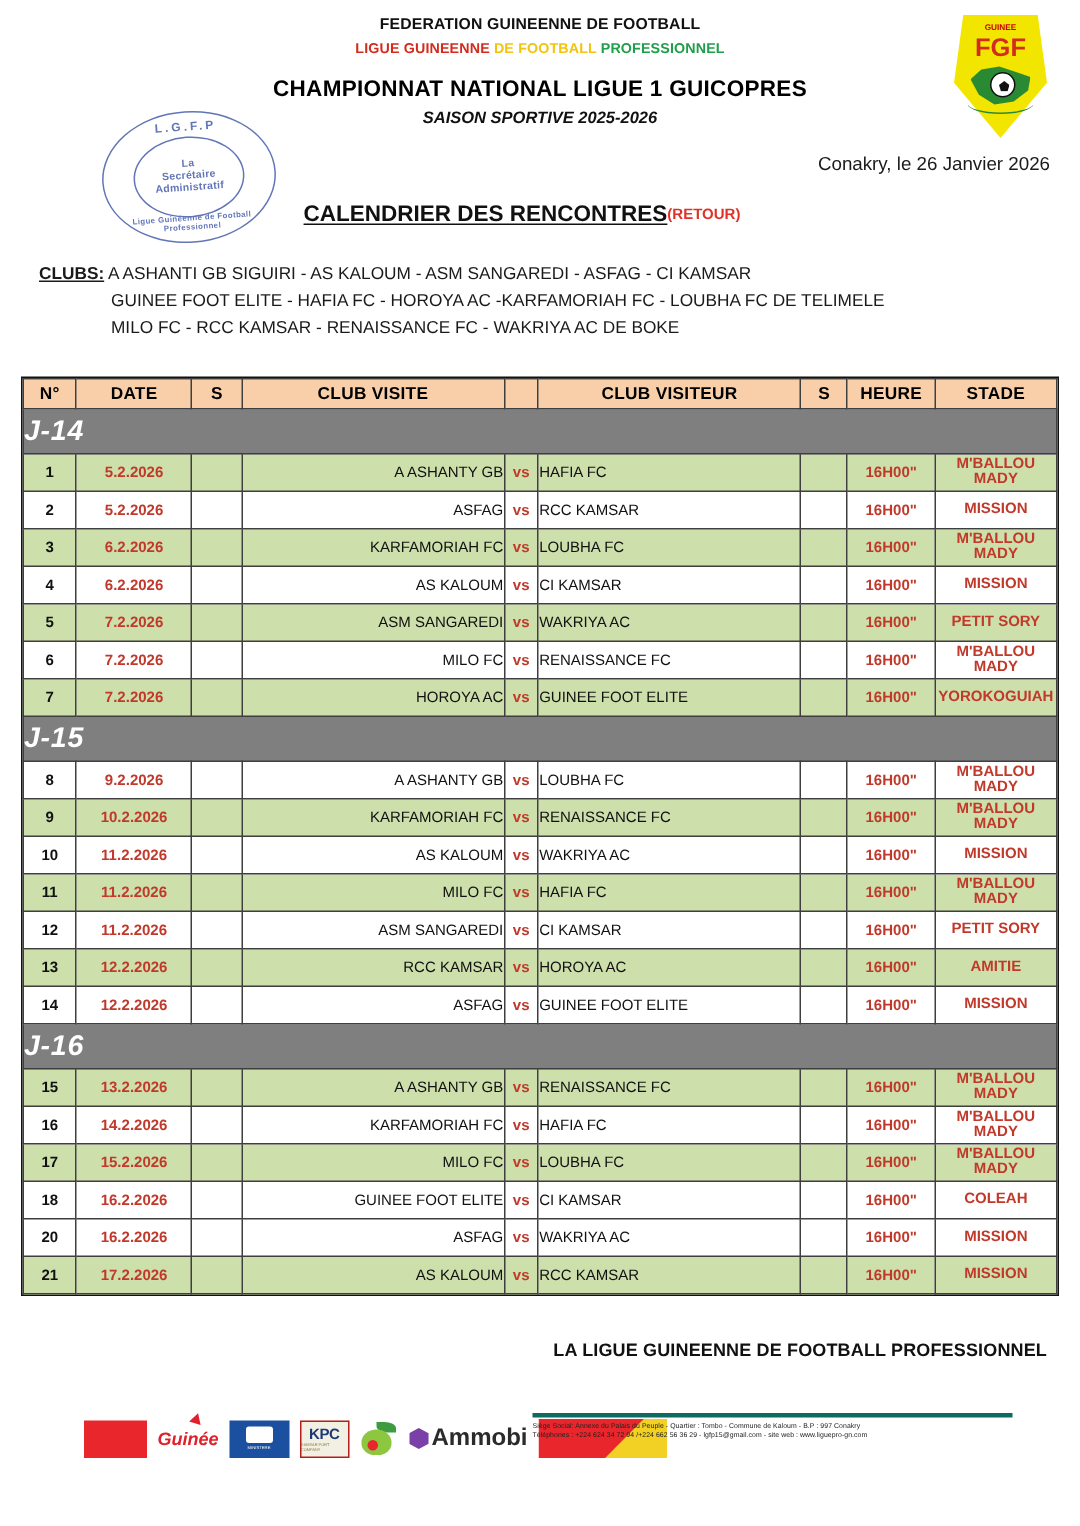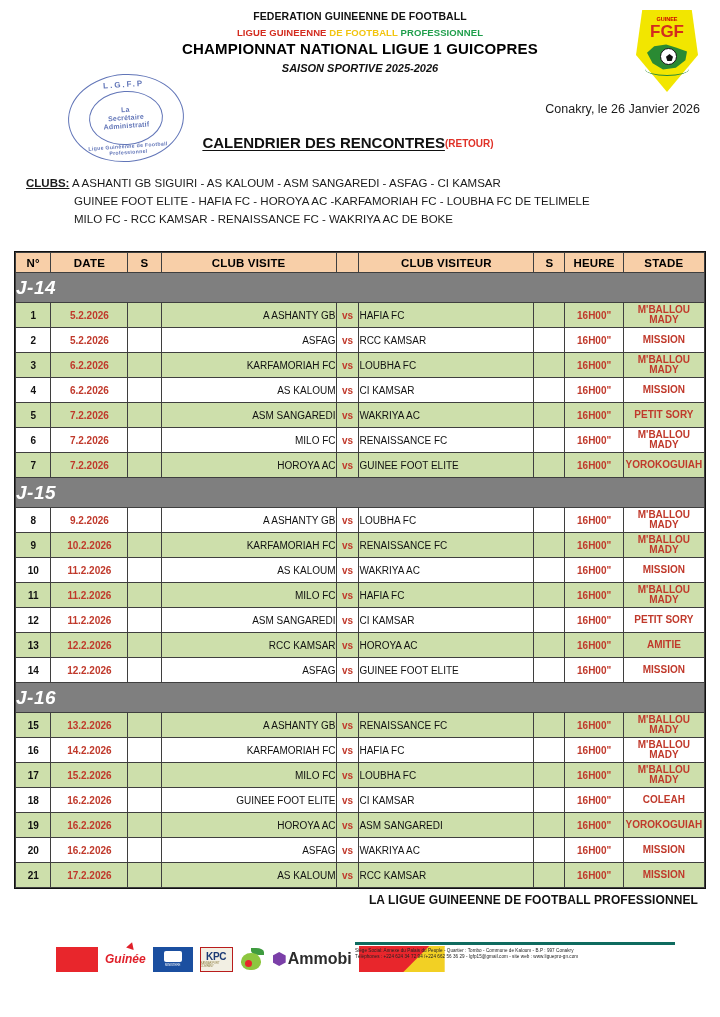--- a/index.html
+++ b/index.html
@@ -69,21 +69,21 @@
     color:#3f57a8; font-size:5.2px; font-weight:bold; letter-spacing:.3px;
   }
 
   .titles { position:absolute; left:180px; top:10px; width:360px; text-align:center; }
   .t-fed { font-size:10.5px; font-weight:bold; color:#111; letter-spacing:.1px; }
   .t-ligue { font-size:9.5px; font-weight:bold; margin-top:5px; letter-spacing:.1px;}
   .t-ligue .c1 { color:#d32b1e; }
   .t-ligue .c2 { color:#f2c40f; }
   .t-ligue .c3 { color:#1f9e4b; }
   .t-champ {
-    font-size:15px; font-weight:bold; color:#000; margin-top:2px;
+    font-size:15px; font-weight:bold; color:#000; margin-top:13px;
     letter-spacing:.2px; font-stretch:condensed;
     transform: scaleX(1.0);
   }
   .t-saison { font-size:11px; font-weight:bold; font-style:italic; color:#111; margin-top:5px; }
 
   .fgf-logo {
     position:absolute; right:22px; top:10px;
     width:62px; height:82px;
   }
   .fgf-shield {
@@ -496,31 +496,20 @@
             <td class="no">18</td>
             <td class="date">16.2.2026</td>
             <td class="s"></td>
             <td class="home">GUINEE FOOT ELITE</td>
             <td class="vs">vs</td>
             <td class="away">CI KAMSAR</td>
             <td class="s"></td>
             <td class="heure">16H00"</td>
             <td class="stade">COLEAH</td>
           </tr>
-          <tr class="row green">
-            <td class="no">19</td>
-            <td class="date">16.2.2026</td>
-            <td class="s"></td>
-            <td class="home">HOROYA AC</td>
-            <td class="vs">vs</td>
-            <td class="away">ASM SANGAREDI</td>
-            <td class="s"></td>
-            <td class="heure">16H00"</td>
-            <td class="stade">YOROKOGUIAH</td>
-          </tr>
           <tr class="row white">
             <td class="no">20</td>
             <td class="date">16.2.2026</td>
             <td class="s"></td>
             <td class="home">ASFAG</td>
             <td class="vs">vs</td>
             <td class="away">WAKRIYA AC</td>
             <td class="s"></td>
             <td class="heure">16H00"</td>
             <td class="stade">MISSION</td>

